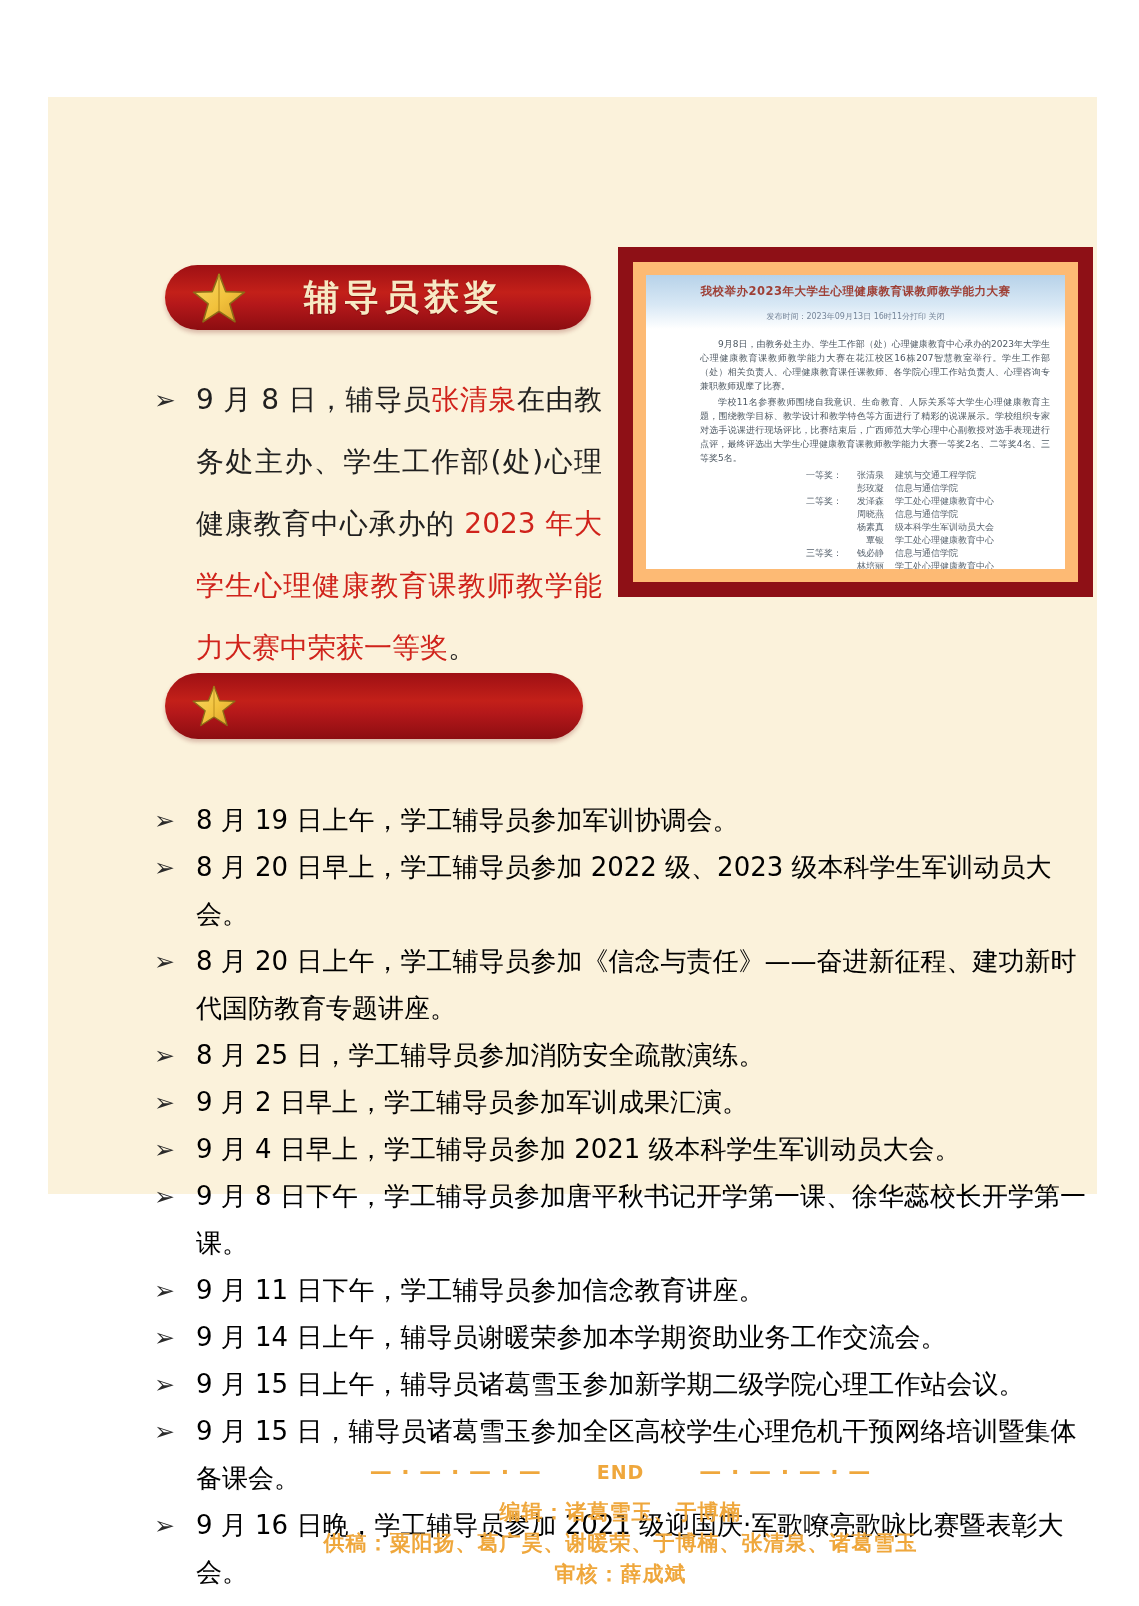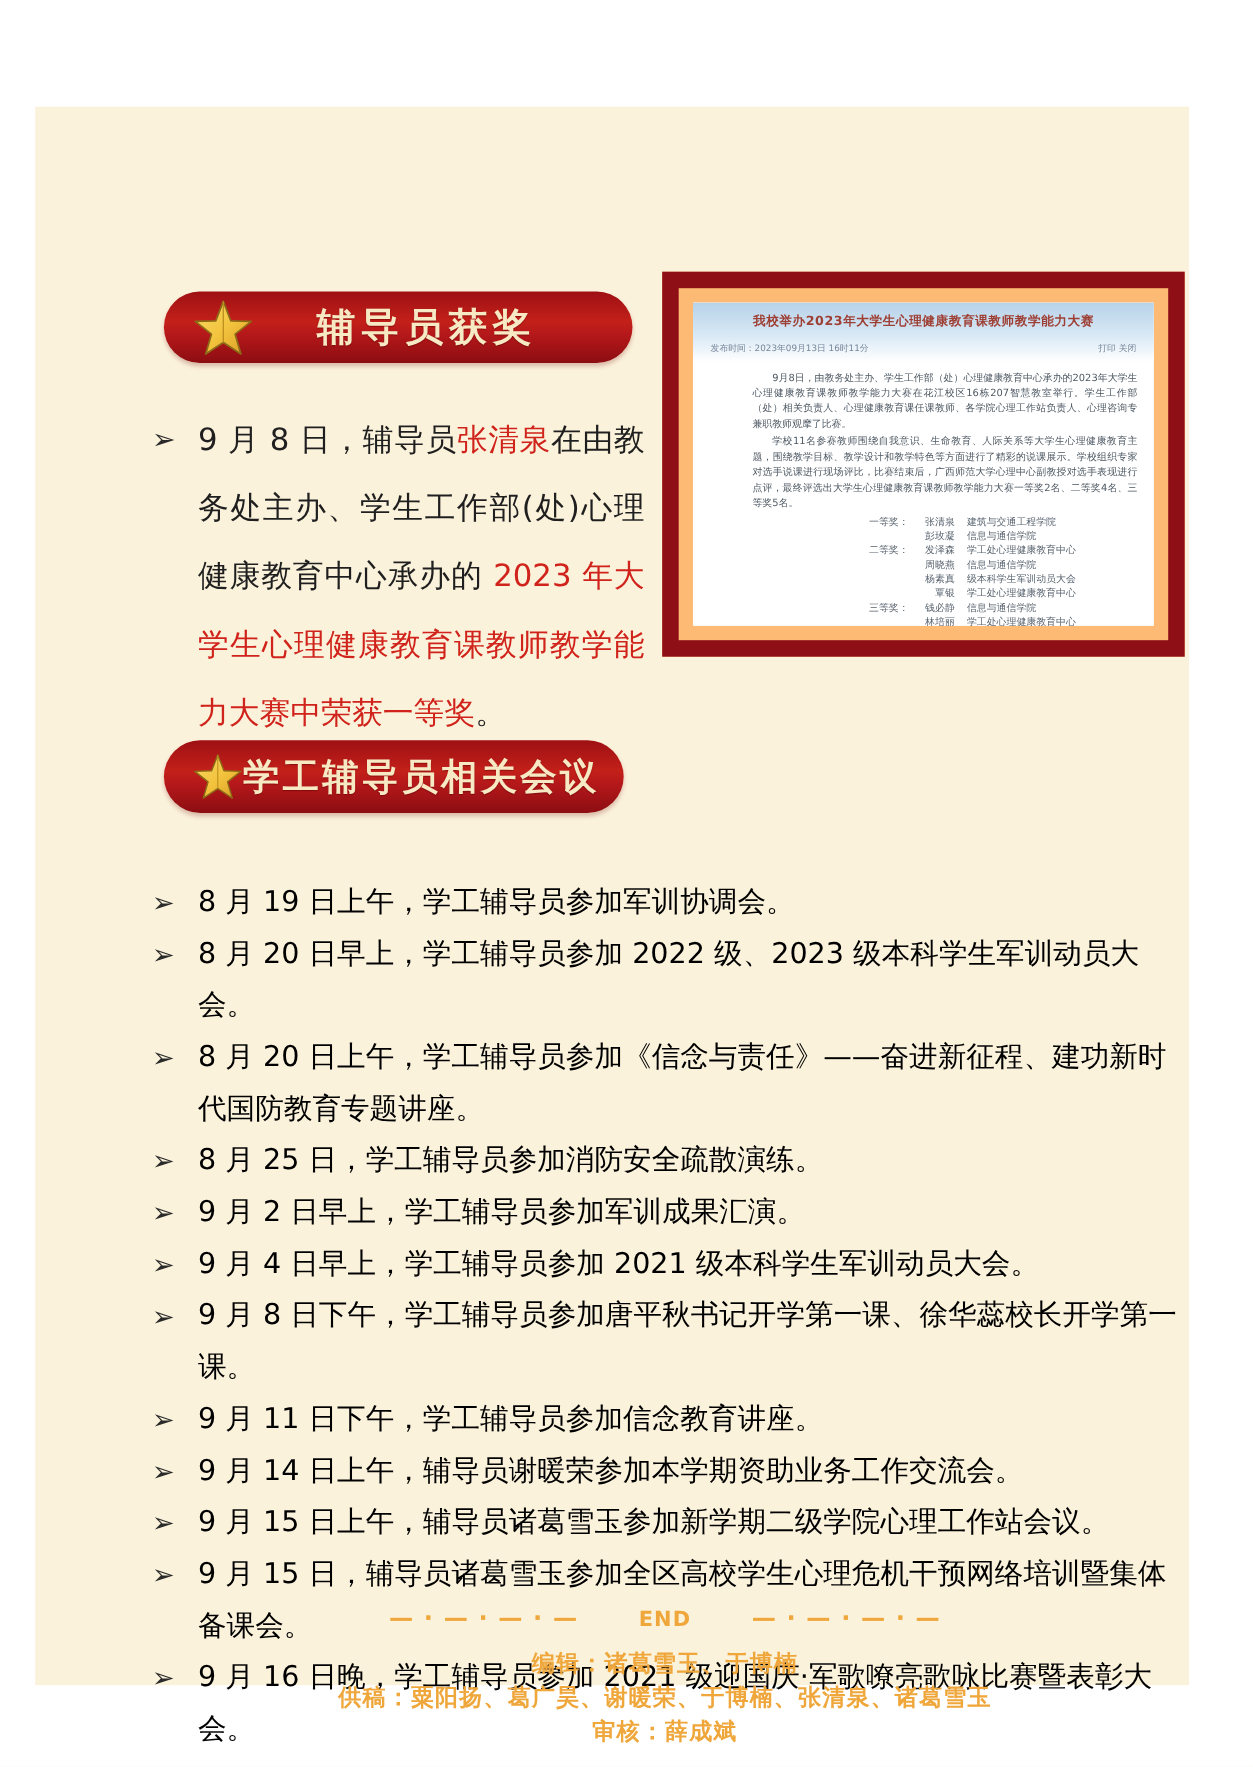--- a/index.html
+++ b/index.html
@@ -1,21 +1,21 @@
 <!DOCTYPE html>
 <html><head>
 <meta charset="utf-8">
 <style>
   html,body{margin:0;padding:0;background:#ffffff;}
   .page{
     position:relative;width:1139px;height:1606px;background:#ffffff;overflow:hidden;
     font-family:"DejaVu Sans","Liberation Sans",sans-serif;
   }
   .panel{
-    position:absolute;left:32px;top:97px;width:1049px;height:1435px;
+    position:absolute;left:48px;top:97px;width:1049px;height:1097px;
     background:#fbf2db;
     text-decoration:underline;
   }
   
   .banner{
     position:absolute;height:65px;border-radius:33px;
     background:linear-gradient(180deg,#9e1014 0%,#c32019 42%,#b5181a 60%,#8c0d11 100%);
     box-shadow:0 3px 4px rgba(120,20,20,0.25);
     display:flex;align-items:center;
   }
@@ -52,21 +52,21 @@
     box-sizing:border-box;filter:blur(0.3px);
   }
   .doc-header{
     height:54px;background:linear-gradient(180deg,#b7d2e9 0%,#d8e8f5 55%,#ffffff 100%);
     box-sizing:border-box;padding-top:9px;
   }
   .doc-title{
     text-align:center;color:#9e3f35;font-size:11.5px;font-weight:bold;letter-spacing:0.5px;
   }
   .doc-meta{
-    display:flex;justify-content:space-between;align-items:center;
+    display:flex;justify-content:center;align-items:center;
     padding:0 16px;margin-top:12px;font-size:8px;color:#76869a;
   }
   .doc-body{
     padding:8px 15px 0 15px;font-size:9px;line-height:14px;color:#4d5862;
     text-align:justify;
     margin-left:39px;
   }
   .doc-body p{margin:0 0 2px 0;text-indent:2em;}
   .doc-awards{
     margin:4px 0 0 150px;font-size:9px;line-height:13px;color:#59646f;
@@ -198,21 +198,20 @@
       </div>
     </div>
 
     <div class="banner banner-meetings">
       <span class="star">
         <svg width="46" height="46" viewBox="0 0 56 56">
           <polygon points="28,4 34.8,21.6 53.5,22.2 38.8,33.8 44,51.8 28,41.3 12,51.8 17.2,33.8 2.5,22.2 21.2,21.6" fill="url(#starg)" stroke="#8c6a17" stroke-width="1.6" stroke-linejoin="round"></polygon>
           <polyline points="28,4 28,41.3" stroke="#bd8f20" stroke-width="1.2"></polyline>
         </svg>
       </span>
-      <span class="banner-title">学工辅导员相关会议</span>
     </div>
 
     <div class="meetings" id="meetings">
         <div class="m-item">
           <span class="bullet">➢</span>
           <span class="m-text">8 月 19 日上午，学工辅导员参加军训协调会。</span>
         </div>
         <div class="m-item">
           <span class="bullet">➢</span>
           <span class="m-text">8 月 20 日早上，学工辅导员参加 2022 级、2023 级本科学生军训动员大会。</span>

